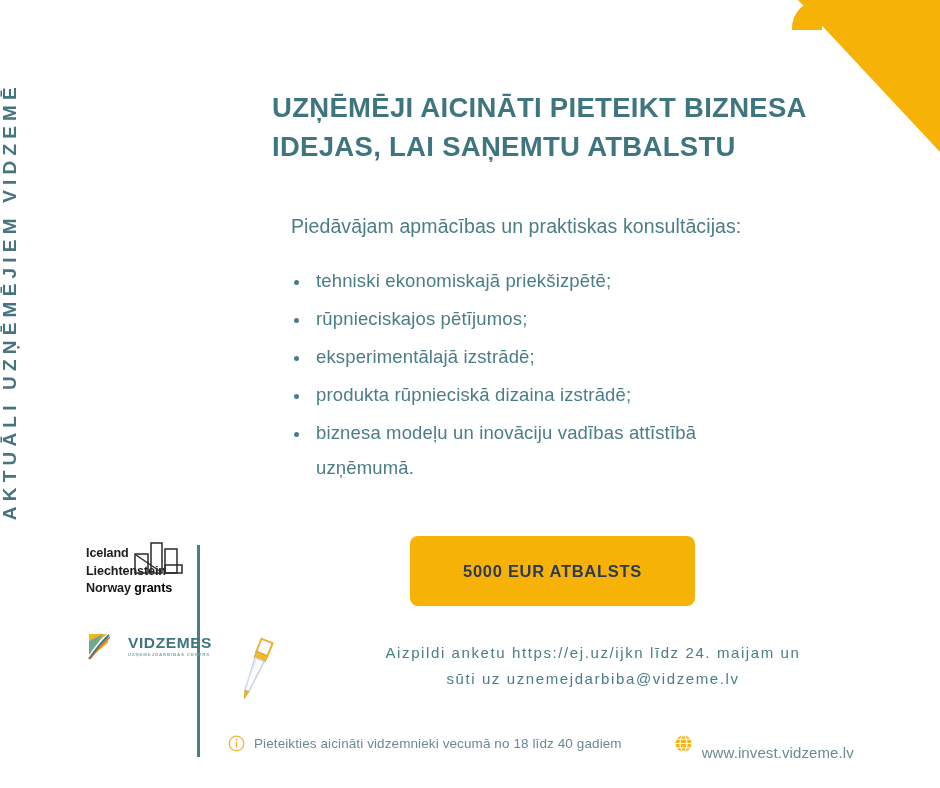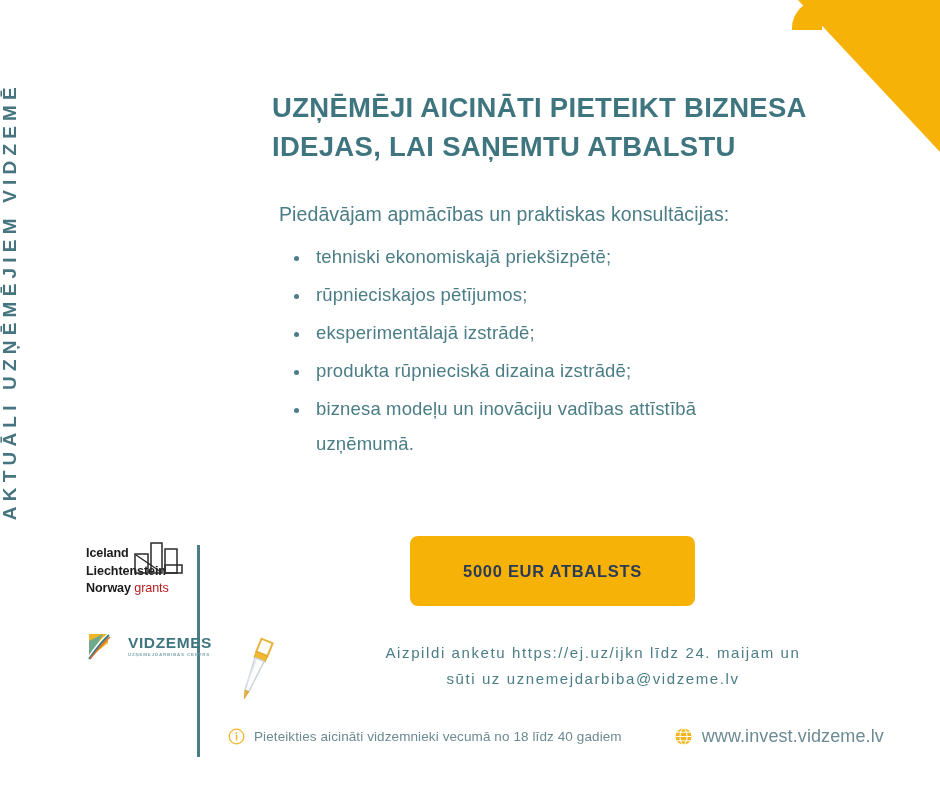--- a/index.html
+++ b/index.html
@@ -74,21 +74,21 @@
     font-weight:700;
     line-height:1.42;
     letter-spacing:0.3px;
     margin:0;
   }
   .subtitle{
     color:#4B7D86;
     font-size:19.5px;
     font-weight:400;
     letter-spacing:0.1px;
-    margin:4px;
+    margin:16px;
     padding-top:33px;
     padding-left:3px;
   }
   ul.bullets{
     list-style:none;
     margin:0;
     padding:18px 0 0 16px;
   }
   ul.bullets li{
     position:relative;
@@ -176,22 +176,23 @@
     letter-spacing:0.1px;
   }
   .foot-web{
     display:flex;
     align-items:center;
     gap:9px;
     margin-left:52px;
   }
   .foot-web .wtxt{
     color:#6B8A92;
-    font-size:18px;
+    font-size:15px;
     letter-spacing:0.1px;
+    margin-top:18px;
   }
   .ico{display:block;}
 
   
   .divider{
     position:absolute;
     left:197px; top:545px;
     width:3px; height:212px;
     background:#4B7D86;
   }
@@ -202,22 +203,22 @@
   }
   .logo-grants .gtext{
     color:#1B1B1B;
     font-size:12.6px;
     font-weight:700;
     line-height:1.40;
     letter-spacing:-0.1px;
     white-space:nowrap;
   }
   .logo-grants .gtext .light{
-    font-weight:400;
-    color:#b91c1c;
+    font-weight:700;
+    color:#000000;
   }
   .grants-mark{
     position:absolute;
     left:48px; top:-4px;
   }
   .logo-vidzeme{
     position:absolute;
     left:86px; top:631px;
     display:flex;
     align-items:center;

